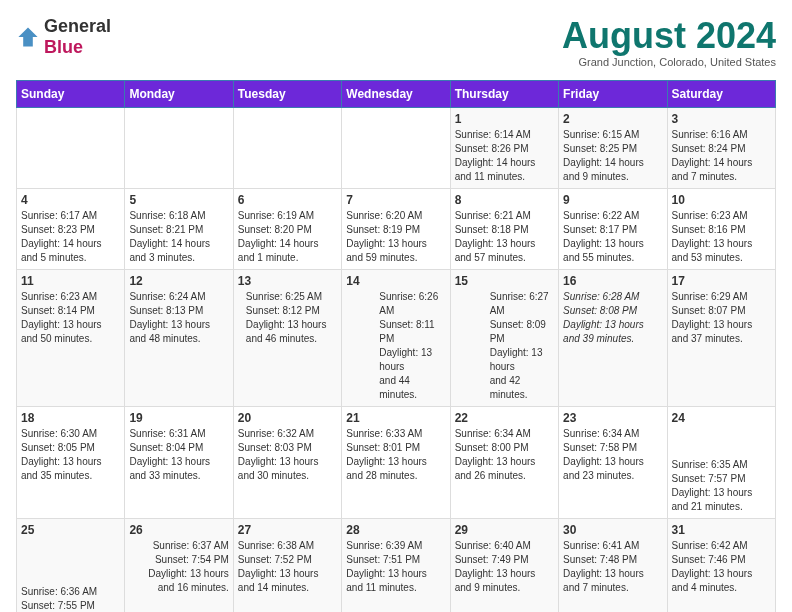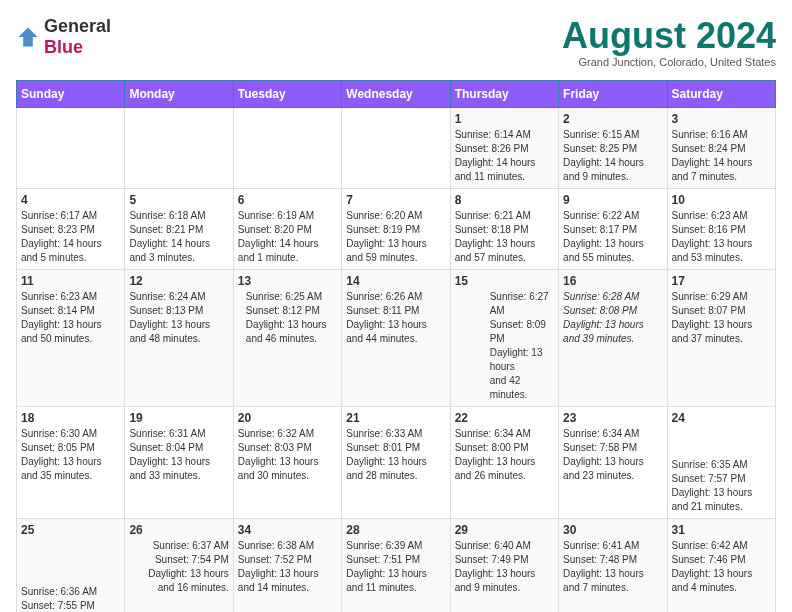--- a/index.html
+++ b/index.html
@@ -47,21 +47,21 @@
     .subtitle {
       font-size: 11px;
       color: #555;
     }
     table {
       width: 100%;
       border-collapse: collapse;
       table-layout: fixed;
     }
     thead tr th {
-      background-color: #8b5cf6;
+      background-color: #6d28d9;
       color: white;
       font-size: 12px;
       font-weight: bold;
       padding: 6px 4px;
       text-align: left;
       border: 1px solid #3a7ab0;
       margin-left: 48px;
     }
     tbody tr td {
       vertical-align: top;
@@ -217,21 +217,21 @@
         </td>
         <td>
           <span class="day-number">13</span>
           <div class="day-info" style="white-space: pre-line; margin-left: 8px;">Sunrise: 6:25 AM
 Sunset: 8:12 PM
 Daylight: 13 hours
 and 46 minutes.</div>
         </td>
         <td>
           <span class="day-number">14</span>
-          <div class="day-info" style="white-space: pre-line;">Sunrise: 6:26 AM
+          <div class="day-info" style="white-space: pre-line; margin-left: 33px;">Sunrise: 6:26 AM
 Sunset: 8:11 PM
 Daylight: 13 hours
 and 44 minutes.</div>
         </td>
         <td>
           <span class="day-number">15</span>
           <div class="day-info" style="white-space: pre-line; margin-left: 35px;">Sunrise: 6:27 AM
 Sunset: 8:09 PM
 Daylight: 13 hours
 and 42 minutes.</div>
@@ -311,21 +311,21 @@
 and 19 minutes.</div>
         </td>
         <td>
           <span class="day-number">26</span>
           <div class="day-info" style="white-space: pre-line; text-align: right;">Sunrise: 6:37 AM
 Sunset: 7:54 PM
 Daylight: 13 hours
 and 16 minutes.</div>
         </td>
         <td>
-          <span class="day-number">34</span>
+          <span class="day-number">27</span>
           <div class="day-info" style="white-space: pre-line;">Sunrise: 6:38 AM
 Sunset: 7:52 PM
 Daylight: 13 hours
 and 14 minutes.</div>
         </td>
         <td>
           <span class="day-number">28</span>
           <div class="day-info" style="white-space: pre-line;">Sunrise: 6:39 AM
 Sunset: 7:51 PM
 Daylight: 13 hours

